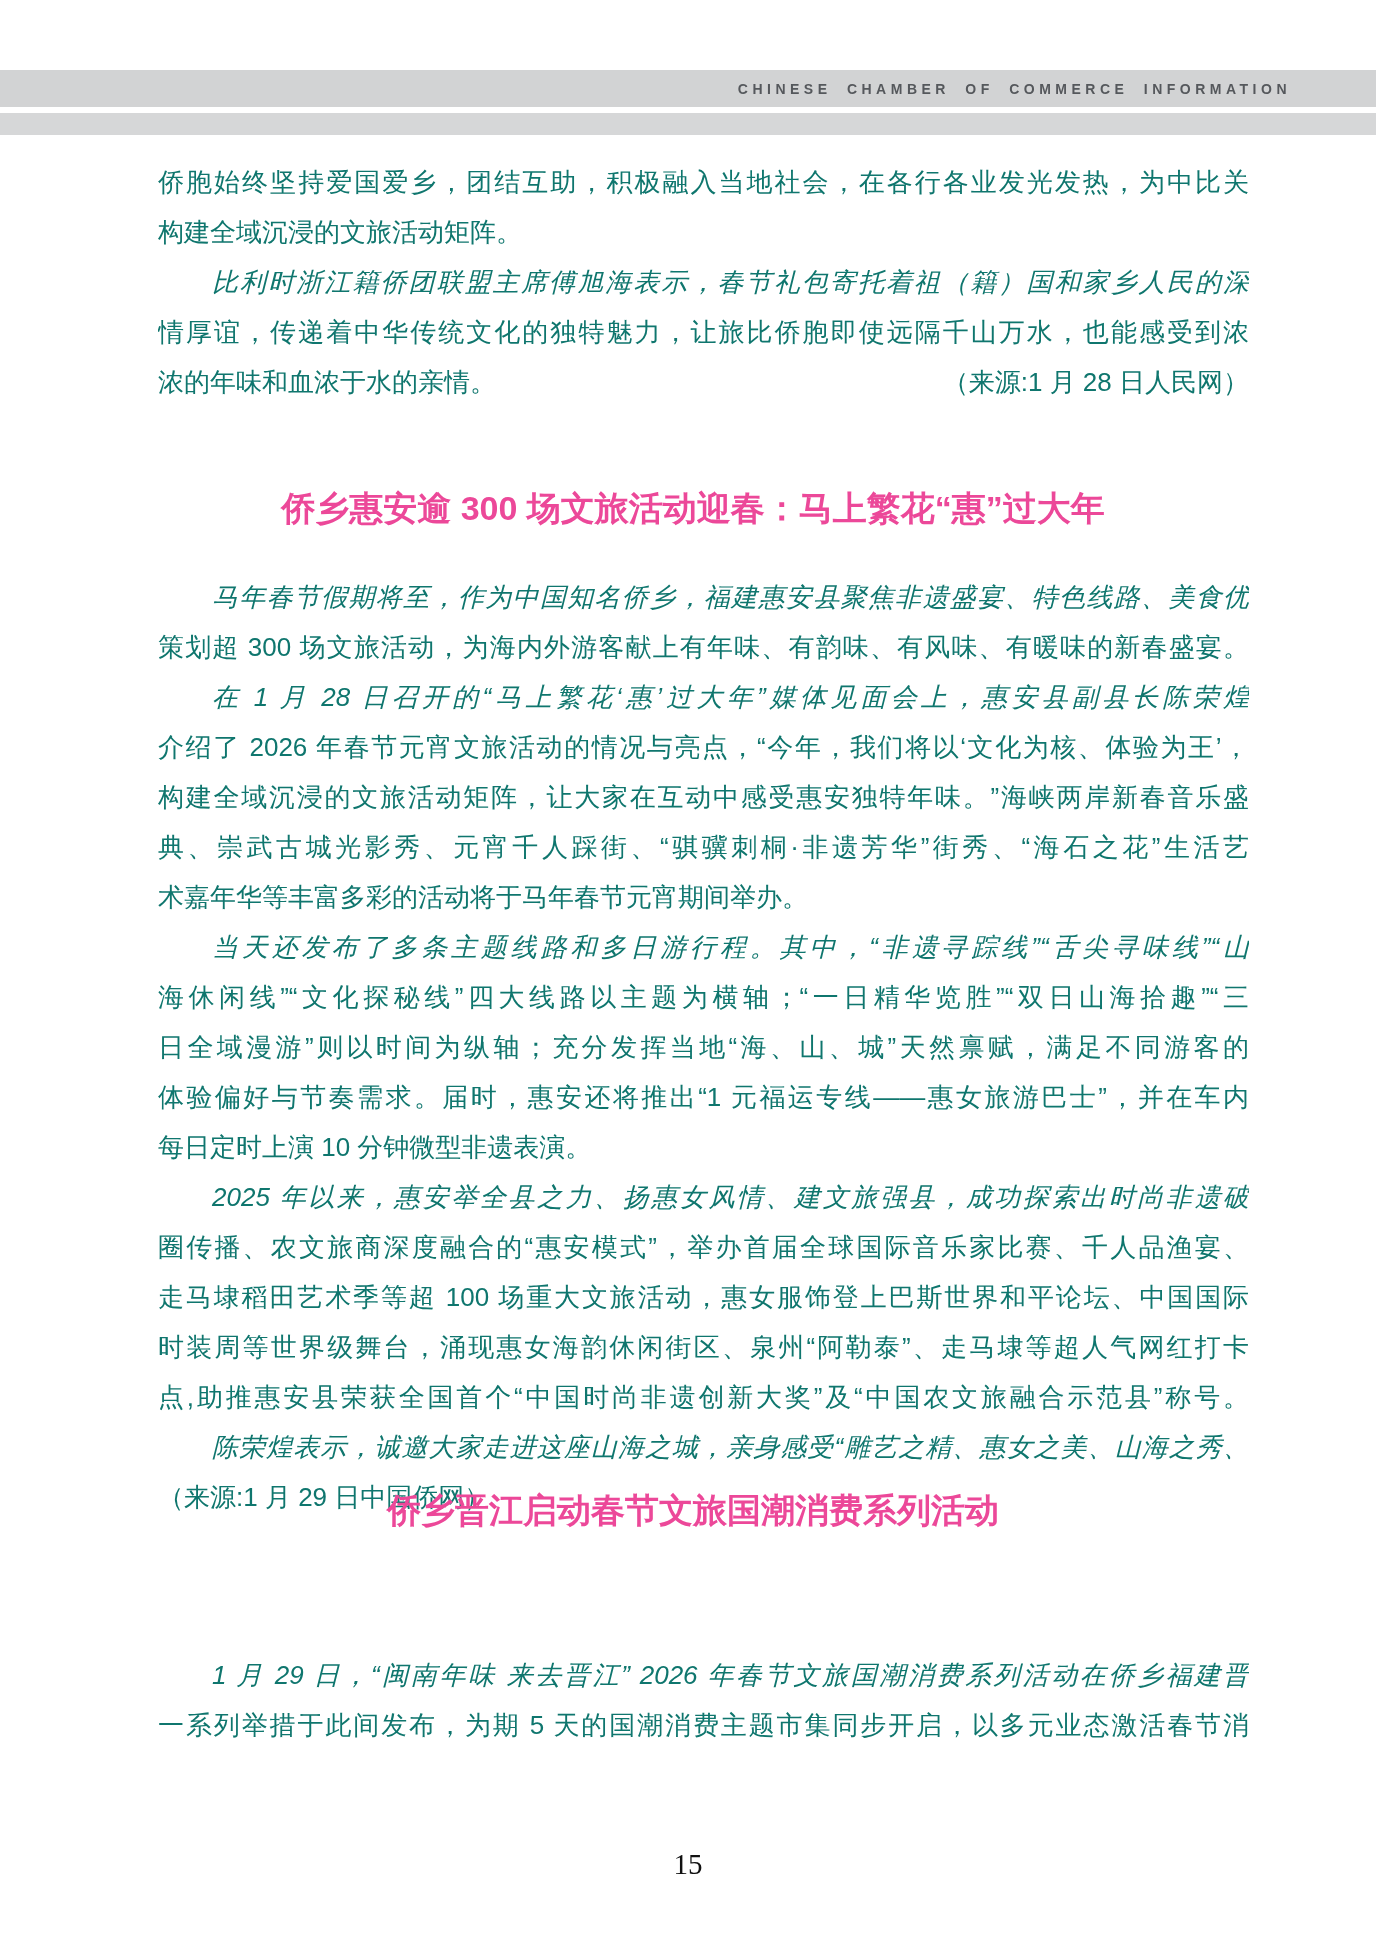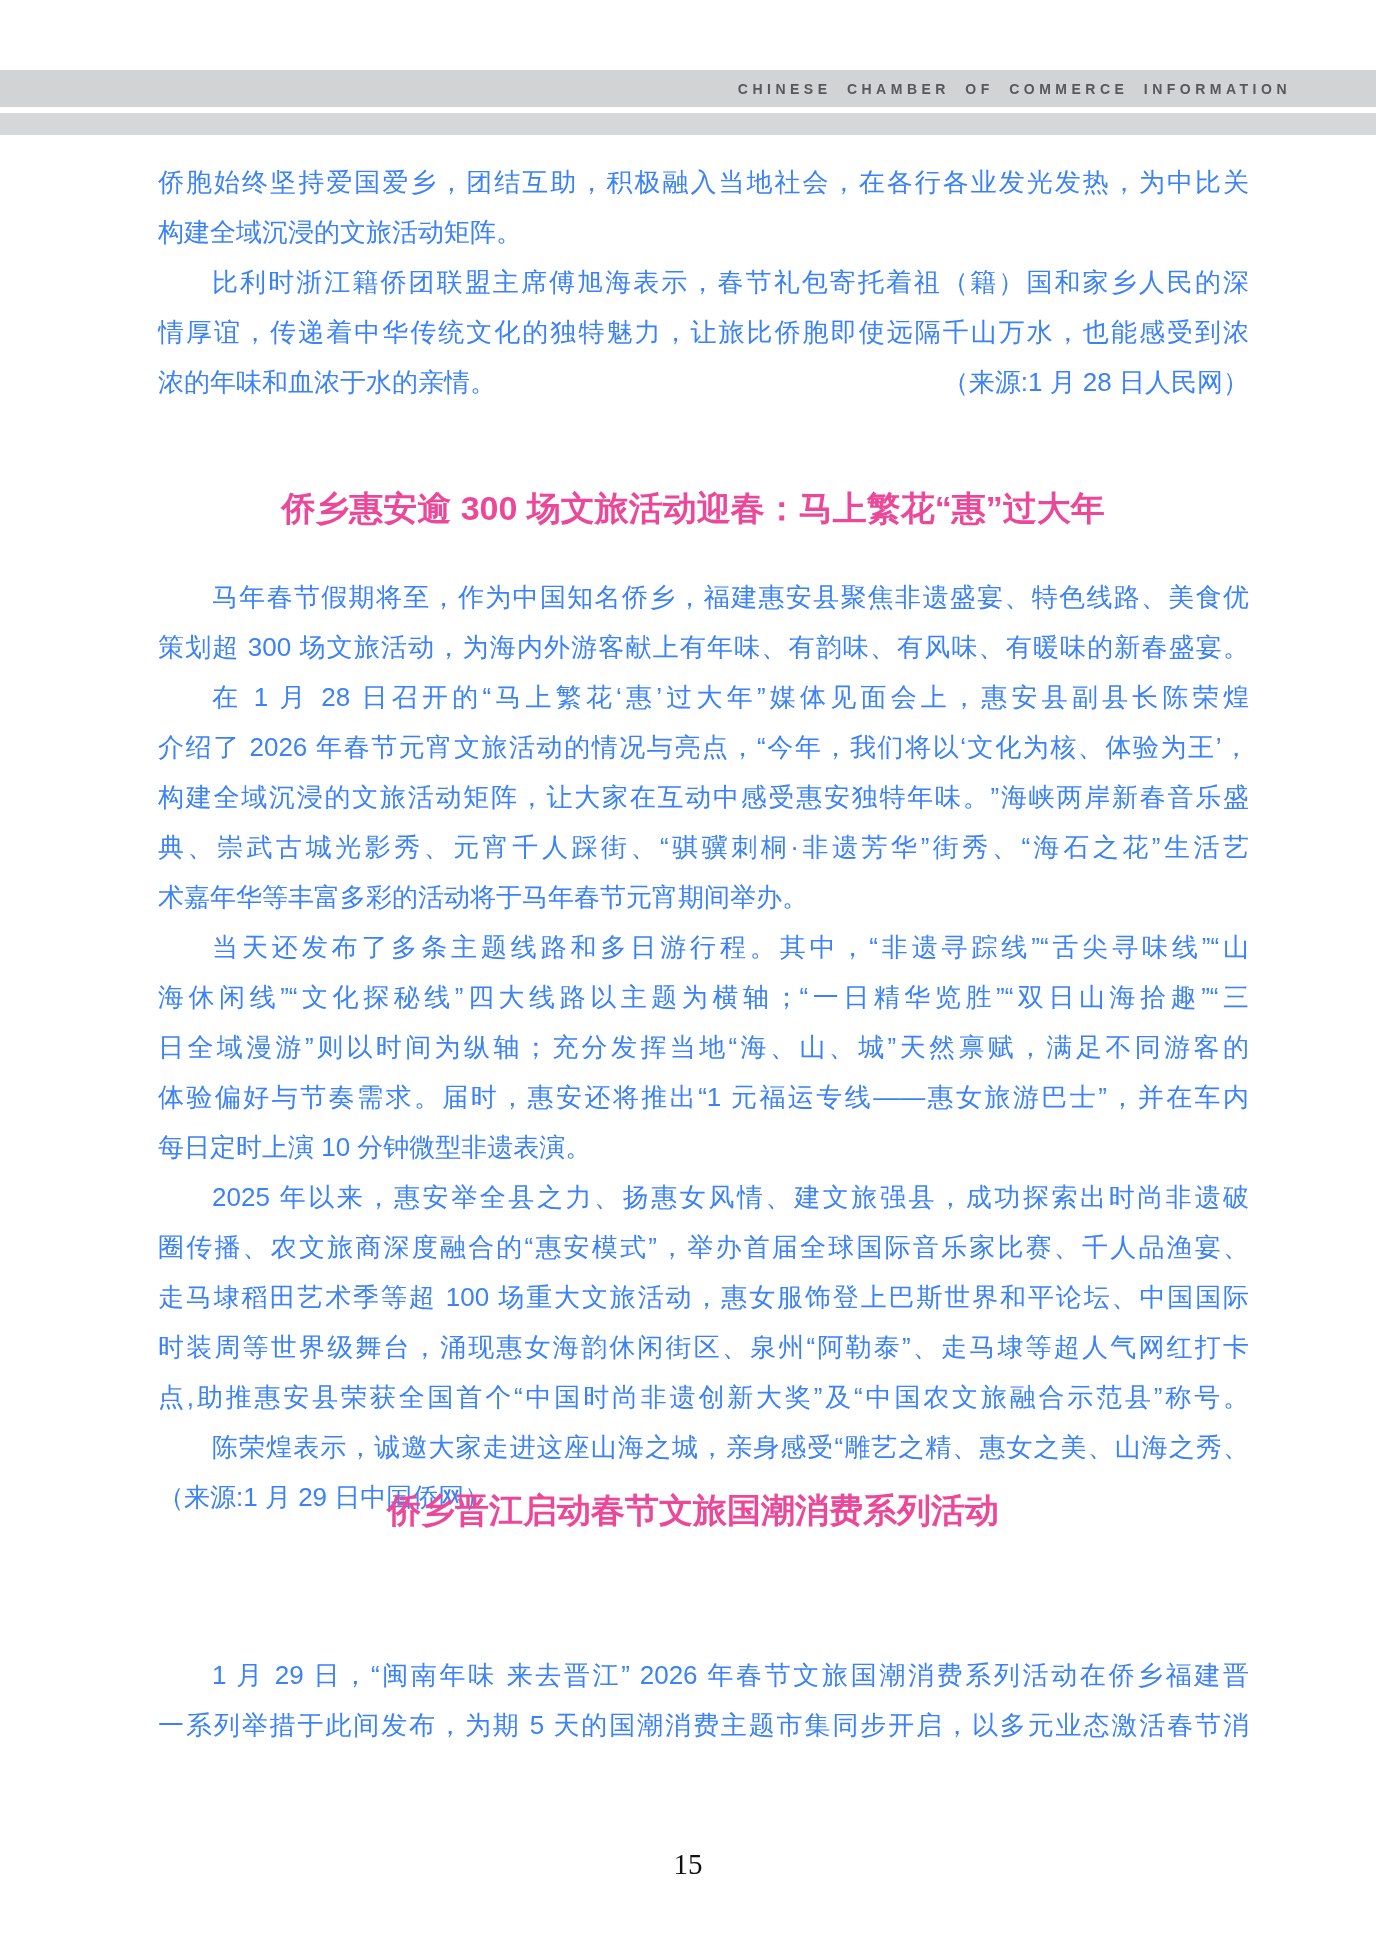--- a/index.html
+++ b/index.html
@@ -16,28 +16,28 @@
   .band-title {
     font-size:14px; font-weight:bold; letter-spacing:4.5px; word-spacing:7px;
     color:#55585c; white-space:nowrap;
   }
   .band-thin {
     position:absolute; top:113px; left:0; width:100%; height:22px; background:#d6d7d8;
   }
   
   .text-col {
     position:absolute; left:158px; width:1091px;
-    color:#3b82f6; font-size:26px;
+    color:#0f766e; font-size:26px;
   }
   .line { height:50px; line-height:50px; white-space:nowrap; overflow:hidden; }
   .line.fill {
     white-space:normal; text-align:justify; text-align-last:justify;
     text-justify:inter-character;
   }
-  .line.indent { text-indent:54px; }
+  .line.indent { text-indent:54px;font-style:italic; }
   .line.split {
     display:flex; justify-content:space-between; white-space:nowrap;
     text-align:left;
   }
   .headline {
     position:absolute; left:0; width:100%; height:50px; line-height:50px; margin:5px;
     text-align:center; font-size:34px; font-weight:bold; color:#ec4899;
     font-family:"Liberation Sans", sans-serif;
   }
   .page-number {

